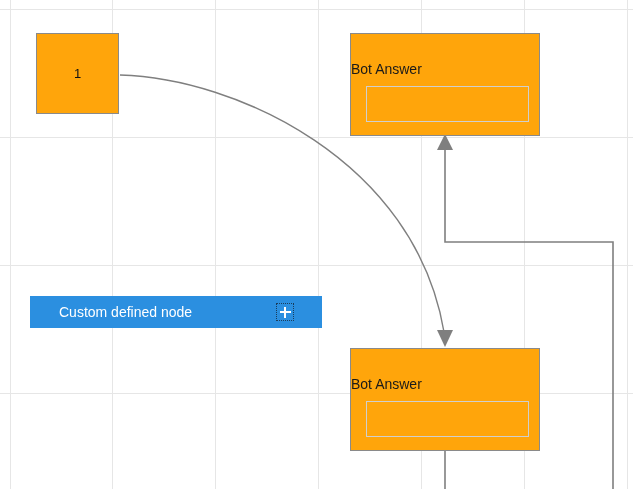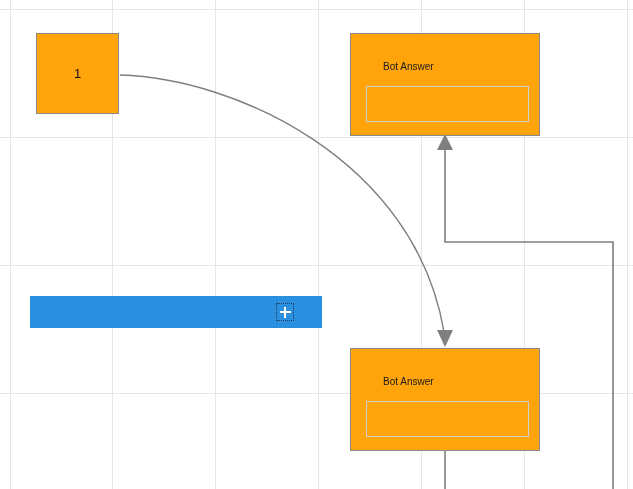--- a/index.html
+++ b/index.html
@@ -46,23 +46,23 @@
     align-items: center;
     justify-content: center;
     font-size: 13px;
     color: #111111;
   }
   .node-card {
     padding: 0;
   }
   .node-title {
     position: absolute;
-    left: 32px;
+    left: 0;
     top: 28px;
-    font-size: 10px;
+    font-size: 14px;
     color: #1a1a1a;
     line-height: 1;
     white-space: nowrap;
   }
   .node-slot {
     position: absolute;
     left: 15px;
     top: 52px;
     width: 163px;
     height: 36px;
@@ -163,19 +163,20 @@
     <div class="node-title">Bot Answer</div>
     <div class="node-slot"></div>
   </div>
 
   <div class="node node-card" style="left:350px; top:348px; width:190px; height:103px;">
     <div class="node-title">Bot Answer</div>
     <div class="node-slot"></div>
   </div>
 
   <div class="palette-bar">
+    <span class="palette-label">Custom defined node</span>
     <span class="palette-add">
       <span class="plus-h"></span>
       <span class="plus-v"></span>
     </span>
   </div>
 
 </div>
 
 </body></html>

